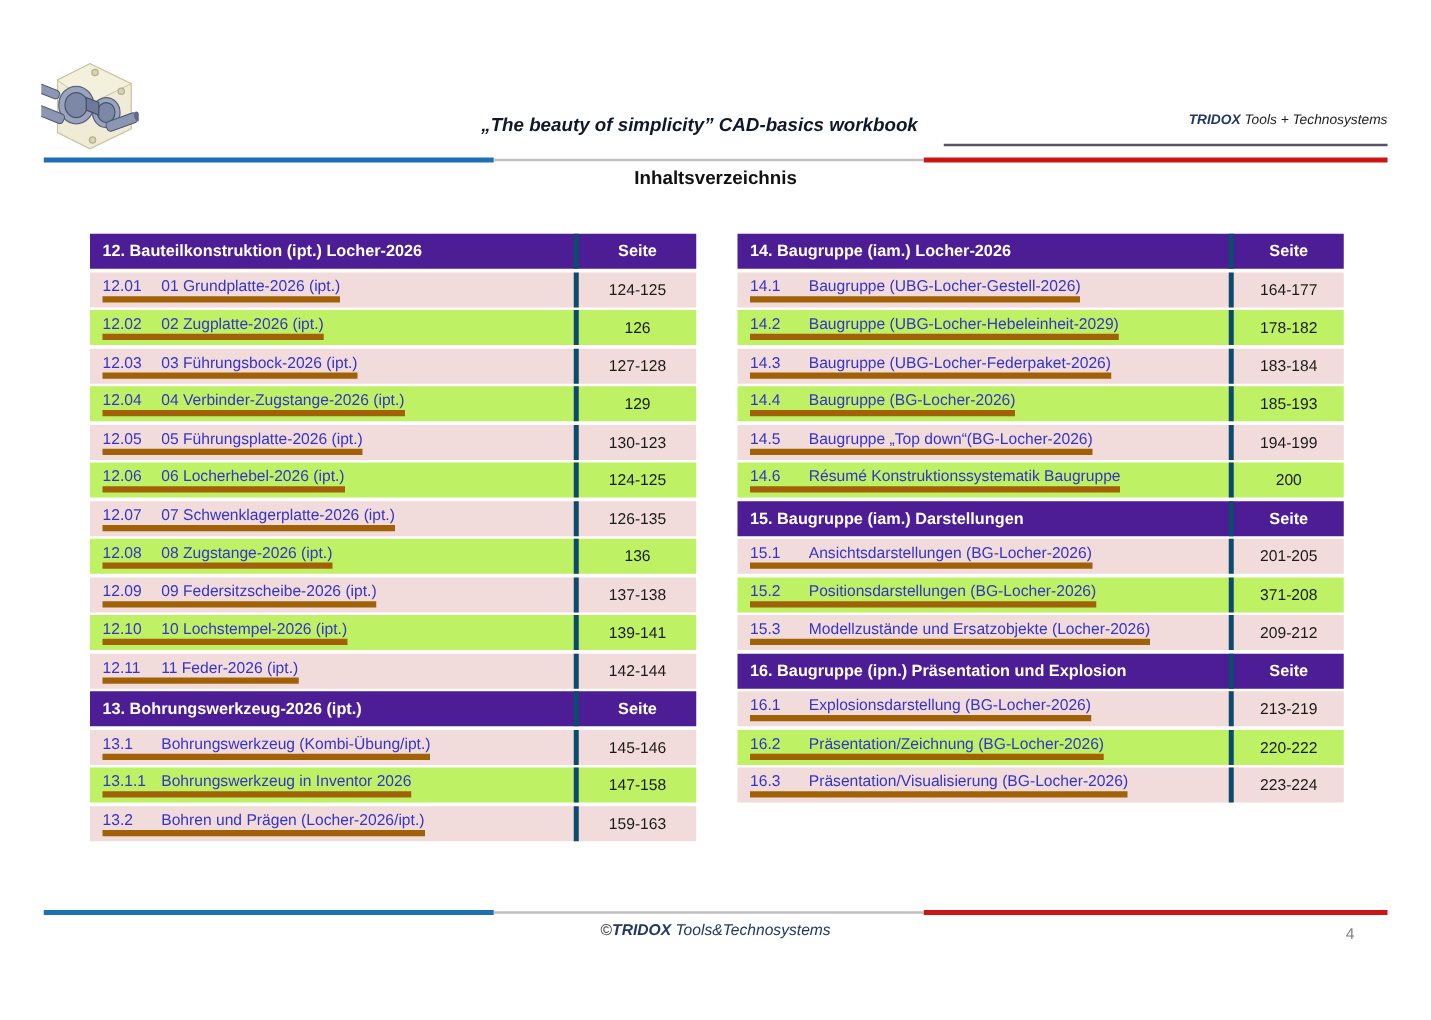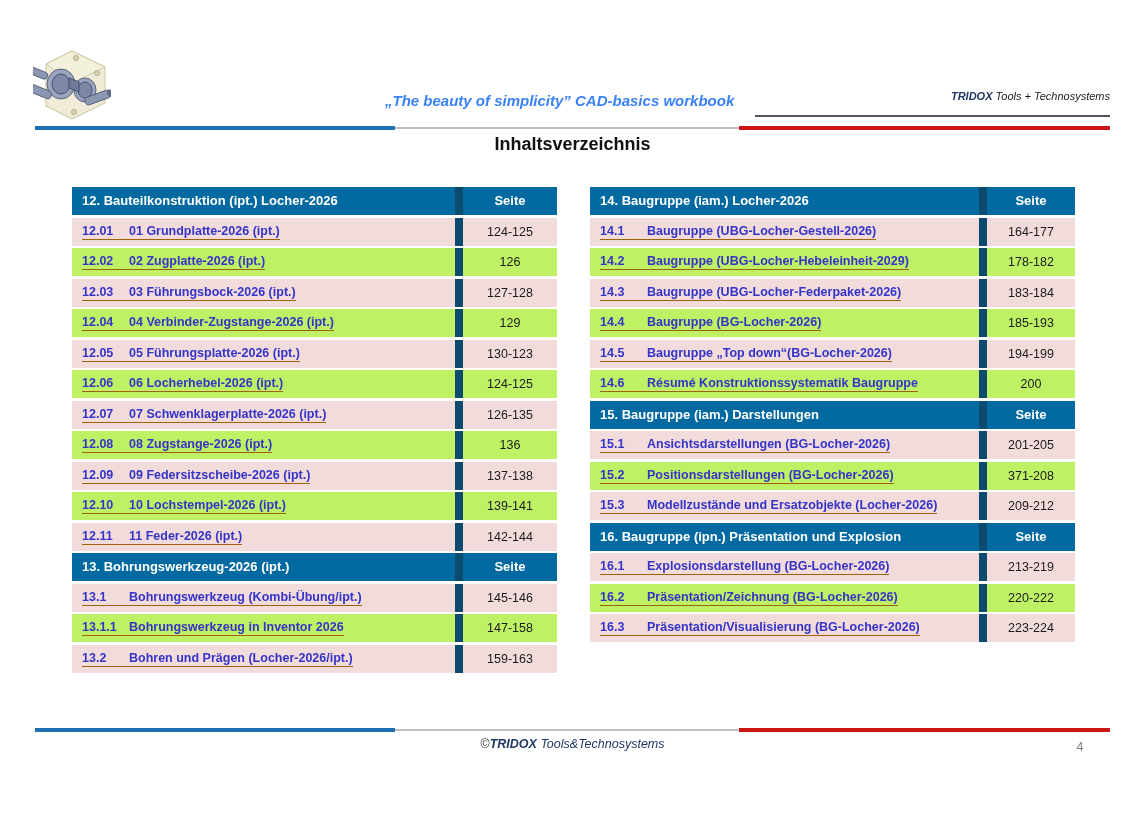--- a/index.html
+++ b/index.html
@@ -4,54 +4,54 @@
 <style>
   html,body{margin:0;padding:0;background:#e9e9e9;}
   .page{
     position:relative;width:1145px;height:816px;background:#ffffff;
     font-family:"Liberation Sans",sans-serif;overflow:hidden;margin:0 auto;
   }
   
   .logo{position:absolute;left:33px;top:48px;width:78px;height:74px;}
   .header-subtitle{
     position:absolute;left:385px;top:92px;width:380px;
-    font-size:15px;font-style:italic;font-weight:bold;color:#3b82f6;white-space:nowrap;
+    font-size:15px;font-style:italic;font-weight:bold;color:#0f172a;white-space:nowrap;
   }
   .brand{
     position:absolute;left:755px;top:90px;width:355px;text-align:right;
     font-size:11px;font-style:italic;color:#1a1a1a;white-space:nowrap;
   }
   .brand .brand-bold{font-weight:bold;color:#1f3864;}
   .brand-underline{position:absolute;left:755px;top:115px;width:355px;height:2px;background:#55555f;}
   .rule{position:absolute;left:35px;width:1075px;height:5px;display:flex;align-items:center;}
   .rule .seg-blue{width:33.5%;height:4px;background:#1f6fb5;}
   .rule .seg-gray{width:32%;height:2px;background:#c0c0c0;}
   .rule .seg-red{width:34.5%;height:4px;background:#cc1616;}
   .top-rule{top:125px;}
   .bottom-rule{top:727px;}
   .page-title{
     position:absolute;left:0;top:134px;width:1145px;text-align:center;
-    font-size:18px;font-weight:bold;color:#111;
+    font-size:15px;font-weight:bold;color:#111;
   }
   
   .toc-table{position:absolute;top:187px;width:485px;display:flex;flex-direction:column;gap:2.5px;}
   #toc-left{left:72px;}
   #toc-right{left:590px;}
   .thead,.trow{display:flex;height:28px;}
-  .thead{background:#0369a1;color:#ffffff;font-weight:bold;font-size:13px;justify-content:center;}
+  .thead{background:#4c1d95;color:#ffffff;font-weight:bold;font-size:13px;justify-content:center;}
   .head-label{flex:1;line-height:28px;padding-left:10px;white-space:nowrap;}
-  .cell-pages{width:94px;text-align:center;border-left:8px solid #0c4a6e;line-height:28px;flex:none;}
+  .cell-pages{width:94px;text-align:center;border-left:4px solid #0c4a6e;line-height:28px;flex:none;}
   #toc-right .cell-pages{width:88px;}
   .trow{font-size:12.5px;color:#1a1a1a;}
   .trow.pink{background:#f2dcdb;}
   .trow.lite{background:#bef264;}
   .cell-main{flex:1;padding-left:10px;display:flex;align-items:center;white-space:nowrap;overflow:hidden;}
   a.toc-link{
-    color:#3533c8;text-decoration:none;border-bottom:1px solid #a16207;
-    line-height:15px;cursor:pointer;white-space:nowrap;font-weight:bold;
+    color:#3533c8;text-decoration:none;border-bottom:5px solid #a16207;
+    line-height:15px;cursor:pointer;white-space:nowrap;
   }
   .num{display:inline-block;min-width:47px;}
   
   .footer-text{
     position:absolute;left:0;top:737px;width:1145px;text-align:center;
     font-size:12.5px;font-style:italic;color:#1f3864;white-space:nowrap;
   }
   .footer-text .copyright{font-style:normal;color:#333333;}
   .footer-text .brand-bold{font-weight:bold;color:#1f3864;}
   .page-number{position:absolute;left:1060px;top:740px;width:40px;text-align:center;font-size:12.5px;color:#808080;}

